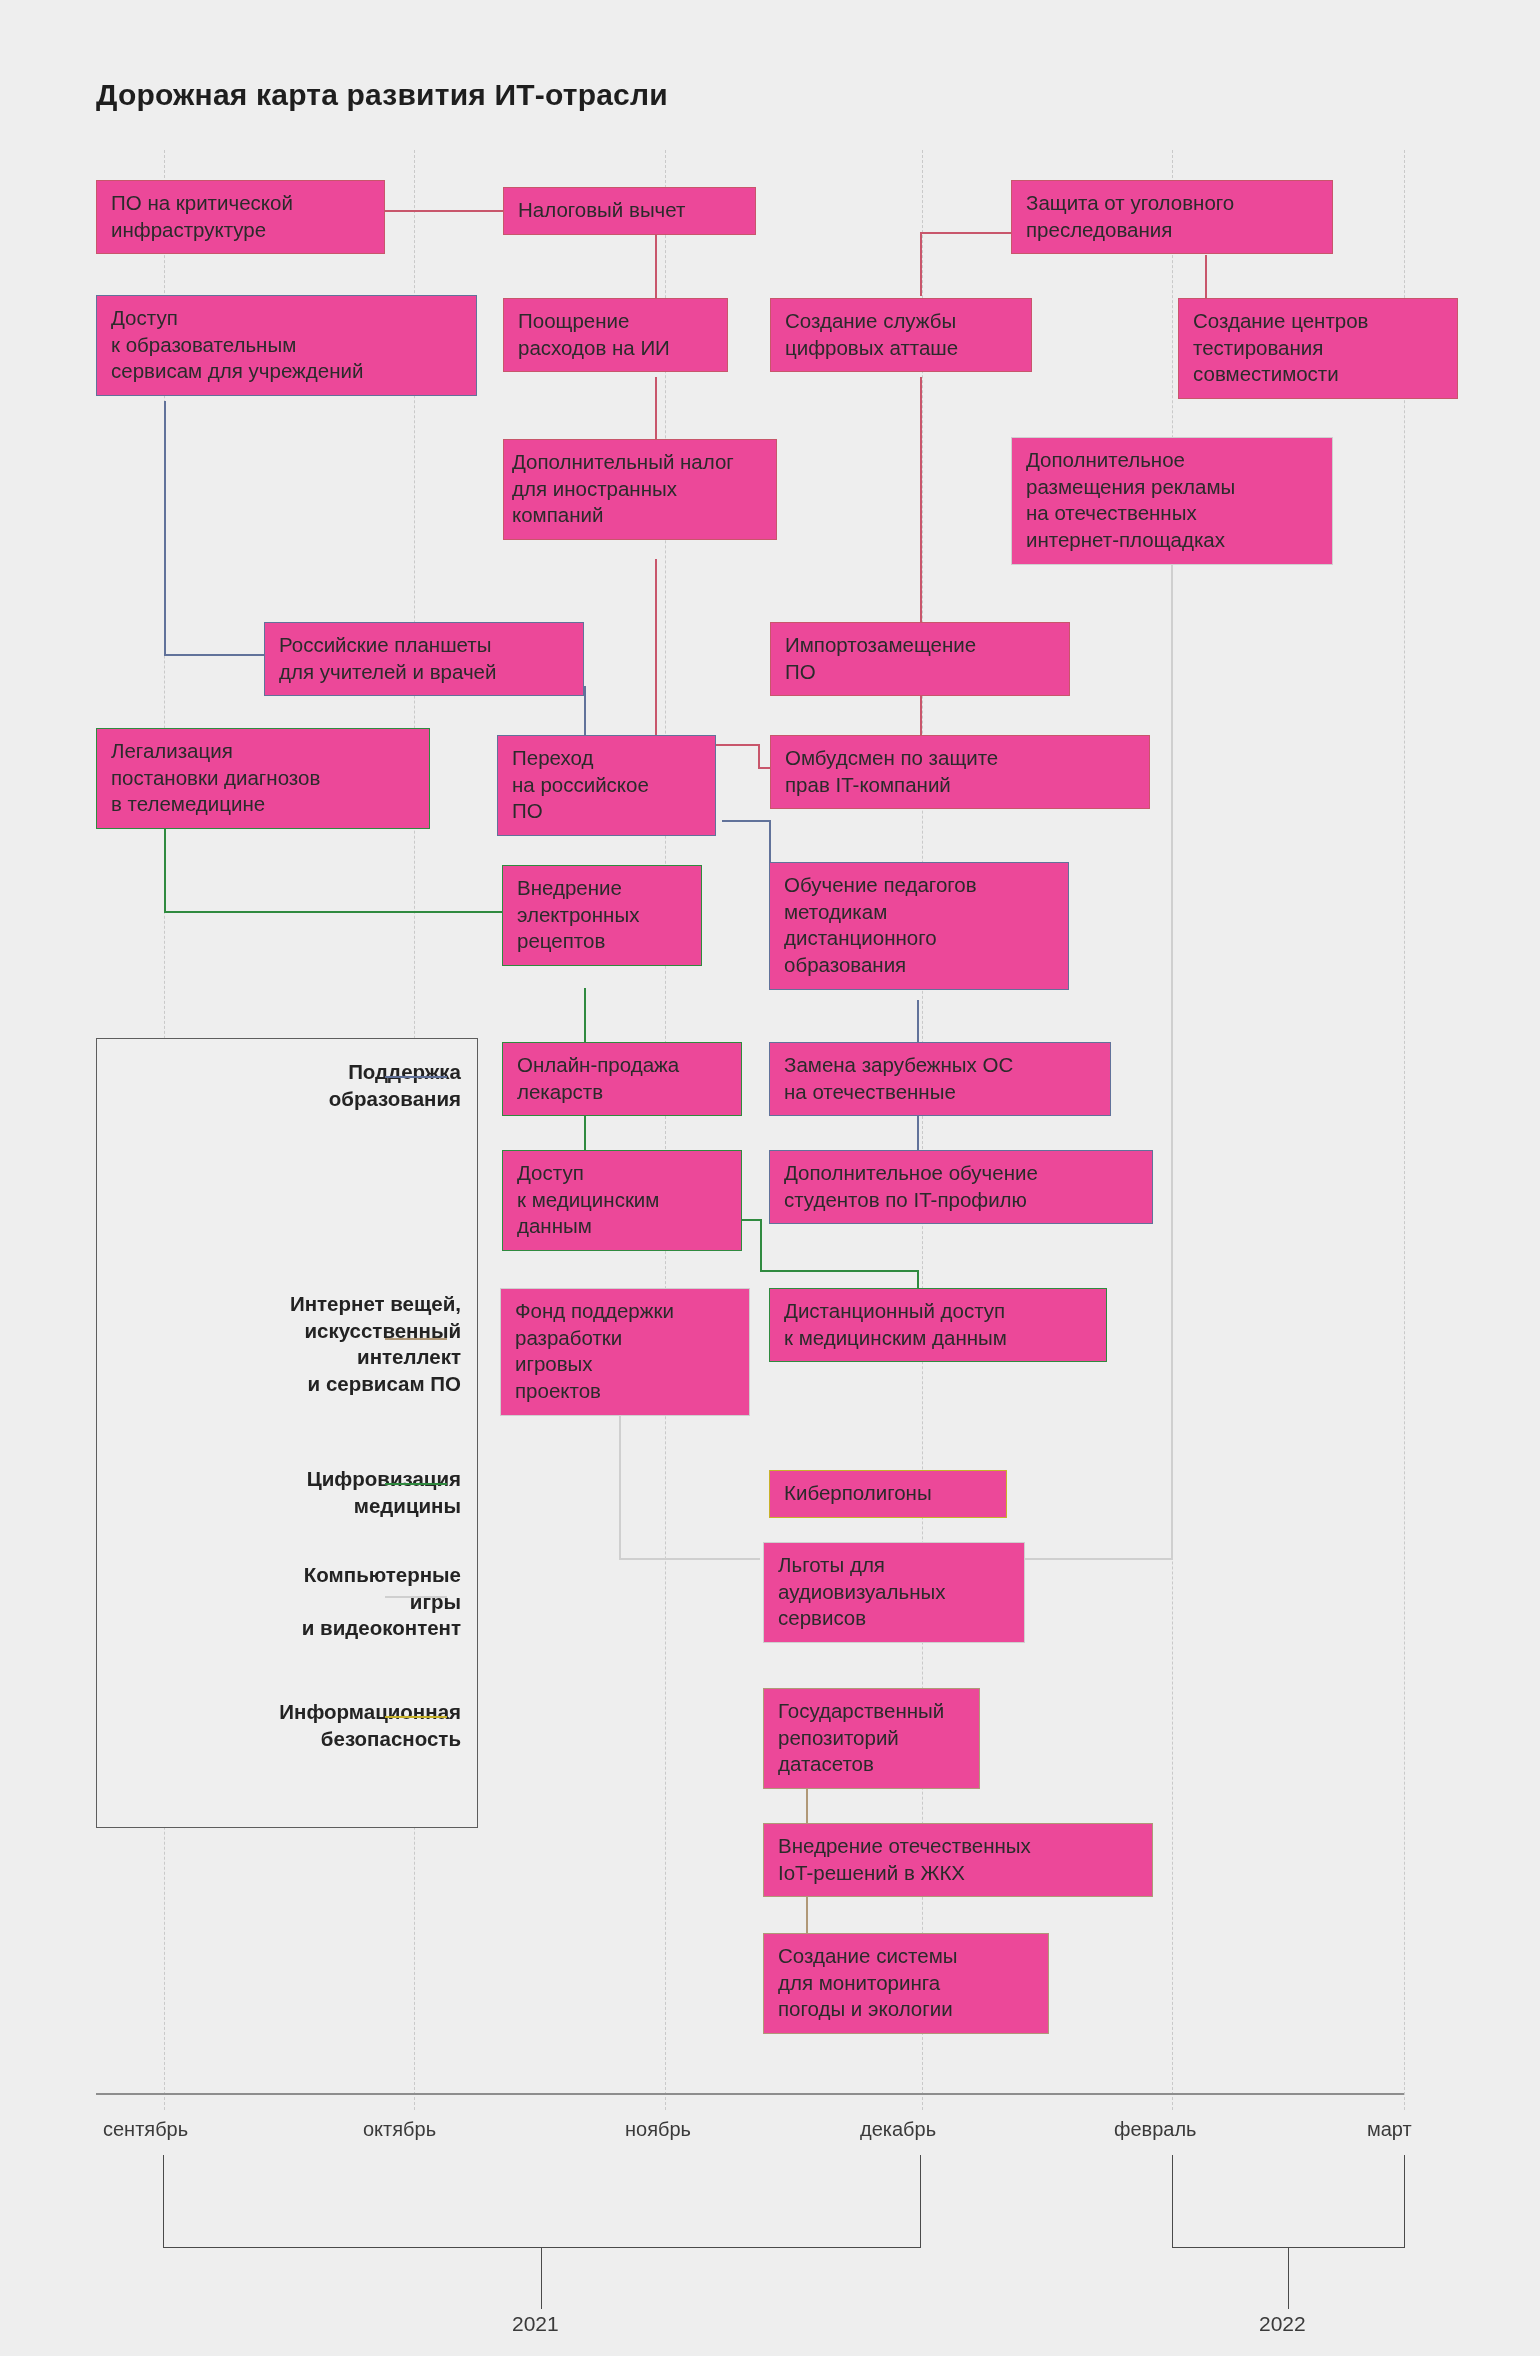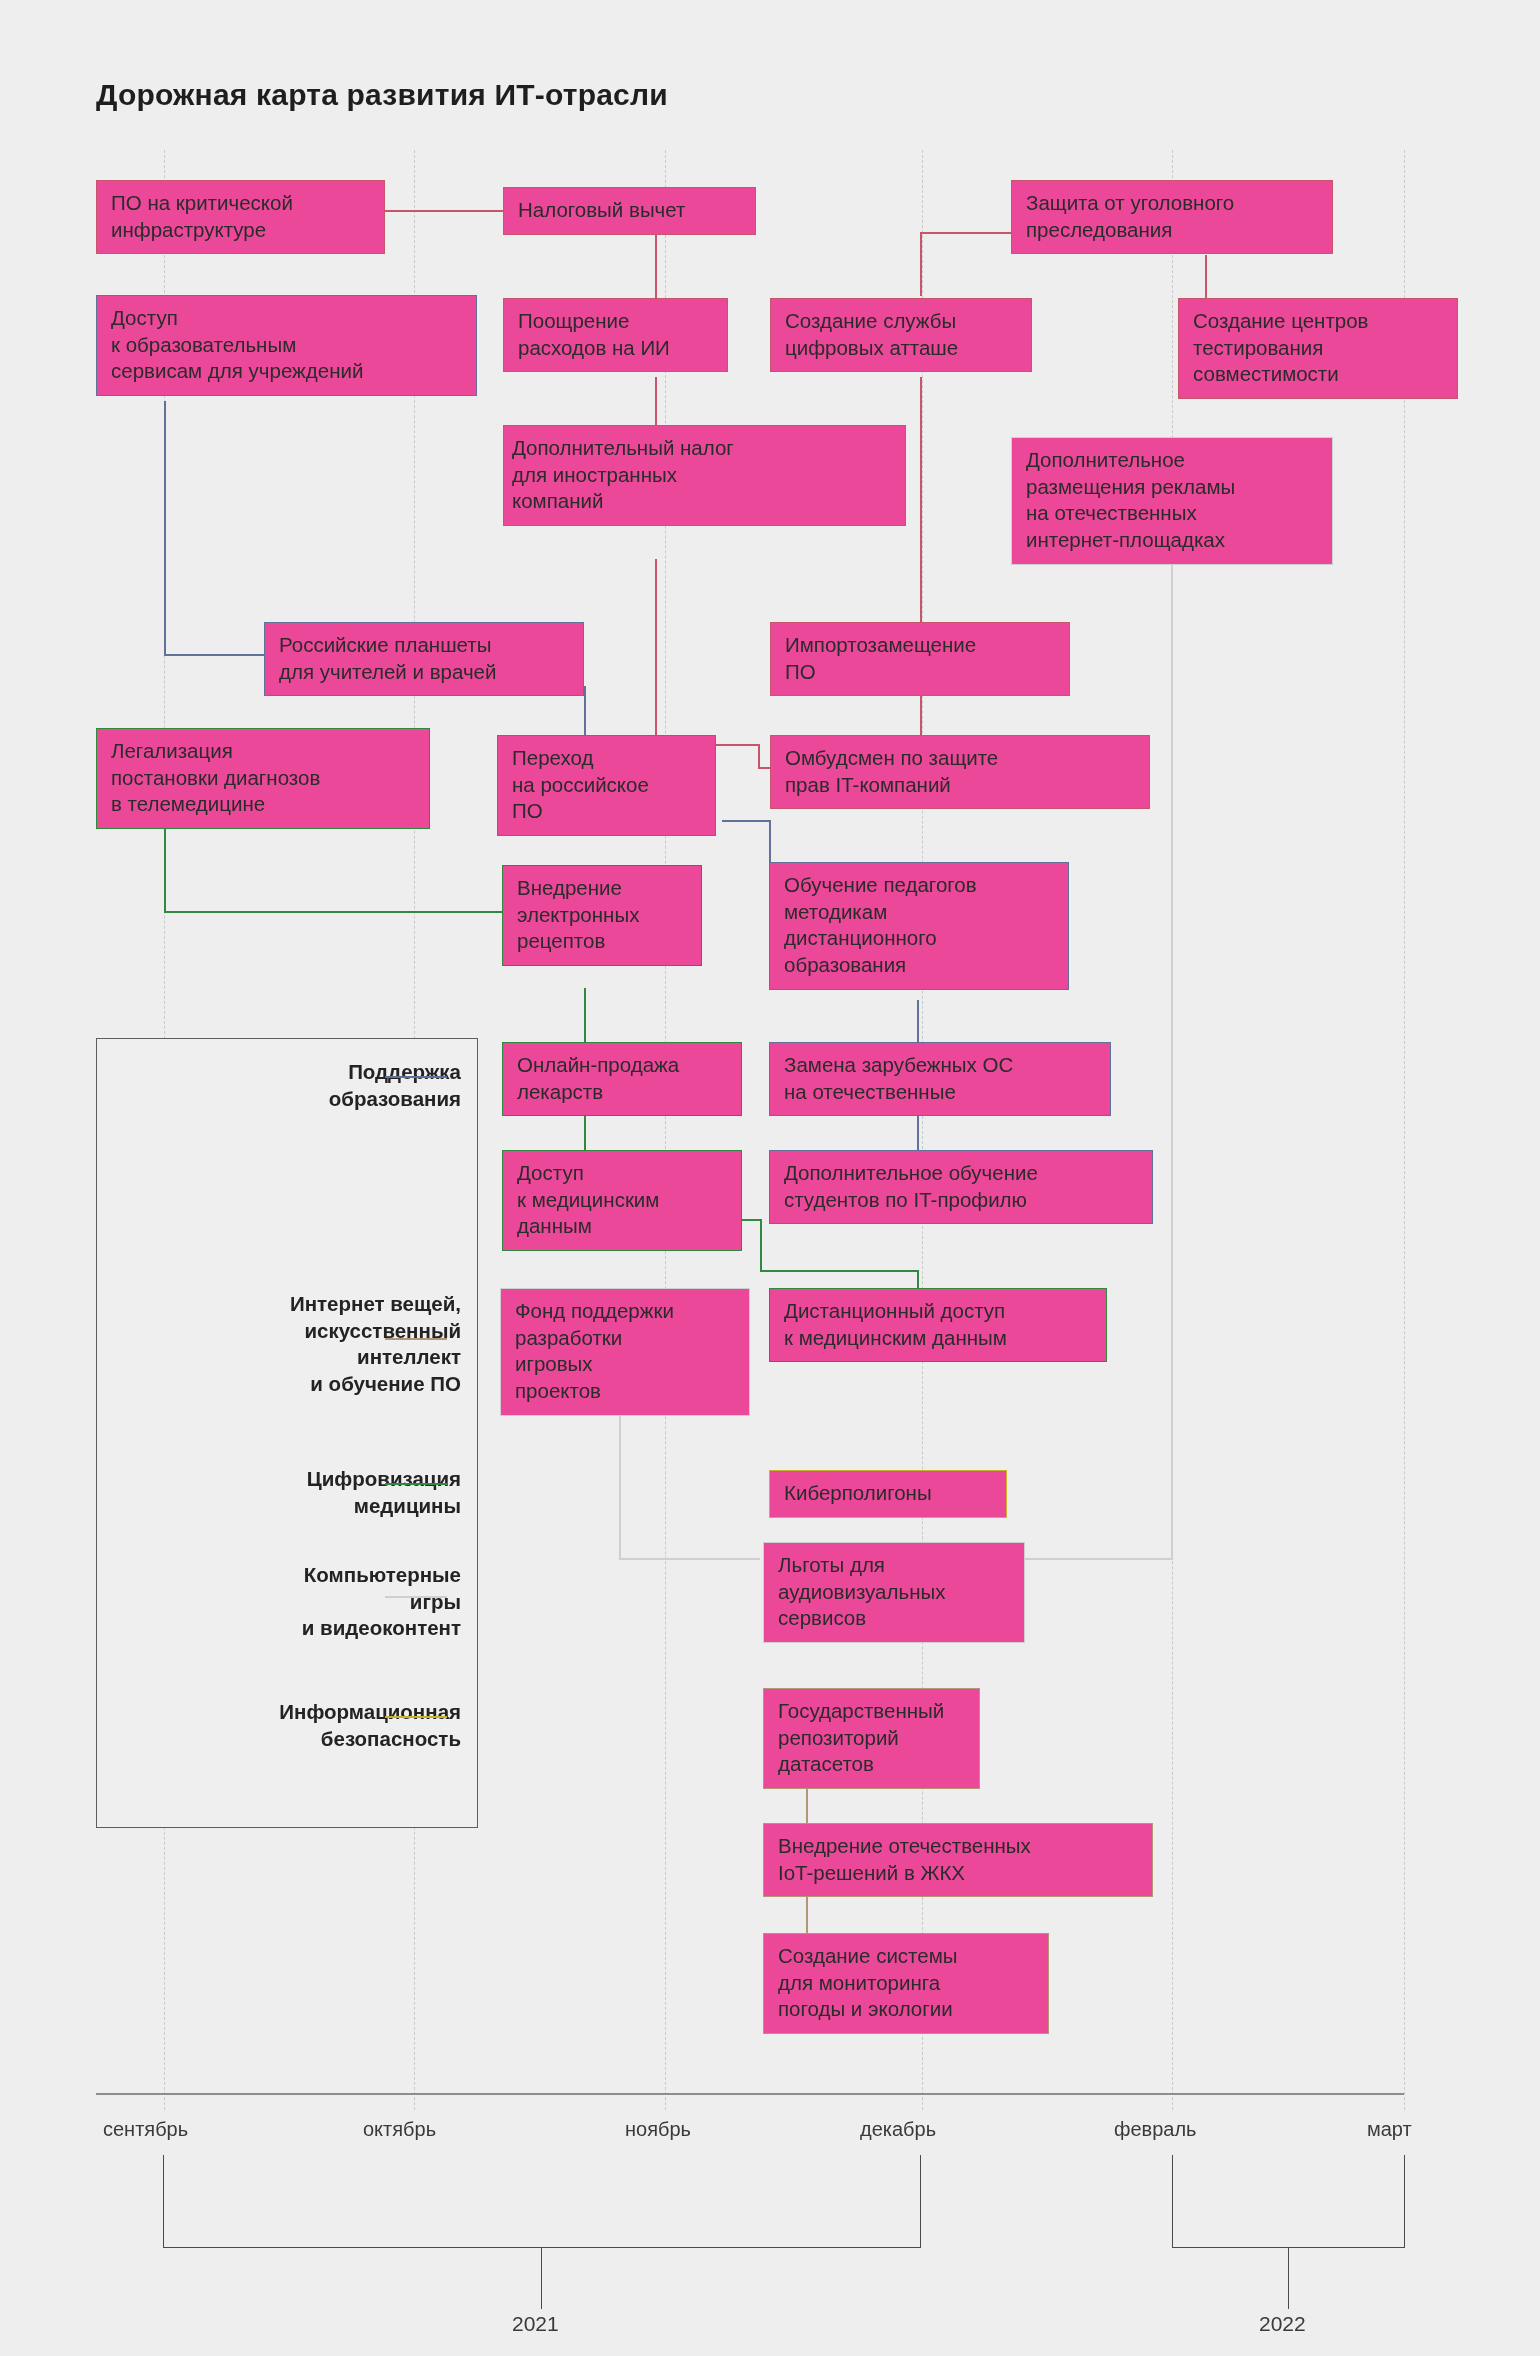--- a/index.html
+++ b/index.html
@@ -139,21 +139,21 @@
     <span>Создание службы</span>
     <span>цифровых атташе</span>
   </div>
 
   <div class="node n-red" style="left:1178px;top:298px;width:280px;">
     <span>Создание центров</span>
     <span>тестирования</span>
     <span>совместимости</span>
   </div>
 
-  <div class="node n-red" style="left:503px;top:425px;width:403px;padding-left:8px;">
+  <div class="node n-red" style="left:503px;top:439px;width:274px;padding-left:8px;">
     <span>Дополнительный налог</span>
     <span>для иностранных</span>
     <span>компаний</span>
   </div>
 
   <div class="node n-gray" style="left:1011px;top:437px;width:322px;">
     <span>Дополнительное</span>
     <span>размещения рекламы</span>
     <span>на отечественных</span>
     <span>интернет-площадках</span>
@@ -268,21 +268,21 @@
       </div>
       <div class="leg-swatch" style="top:17px;border-top-color:#61729a;"></div>
     </div>
 
 
     <div class="leg-row" style="top:252px;">
       <div class="leg-txt">
         <span>Интернет вещей,</span>
         <span>искусственный</span>
         <span>интеллект</span>
-        <span>и обучение ПО</span>
+        <span>и сервисам ПО</span>
       </div>
       <div class="leg-swatch" style="top:47px;border-top-color:#b09877;"></div>
     </div>
 
     <div class="leg-row" style="top:427px;">
       <div class="leg-txt">
         <span>Цифровизация</span>
         <span>медицины</span>
       </div>
       <div class="leg-swatch" style="top:17px;border-top-color:#2f8a3f;"></div>

